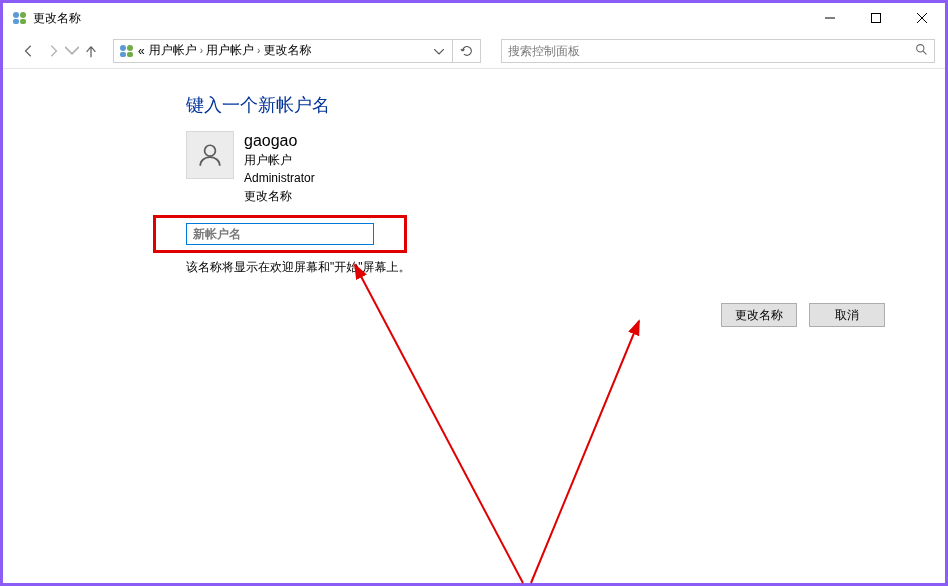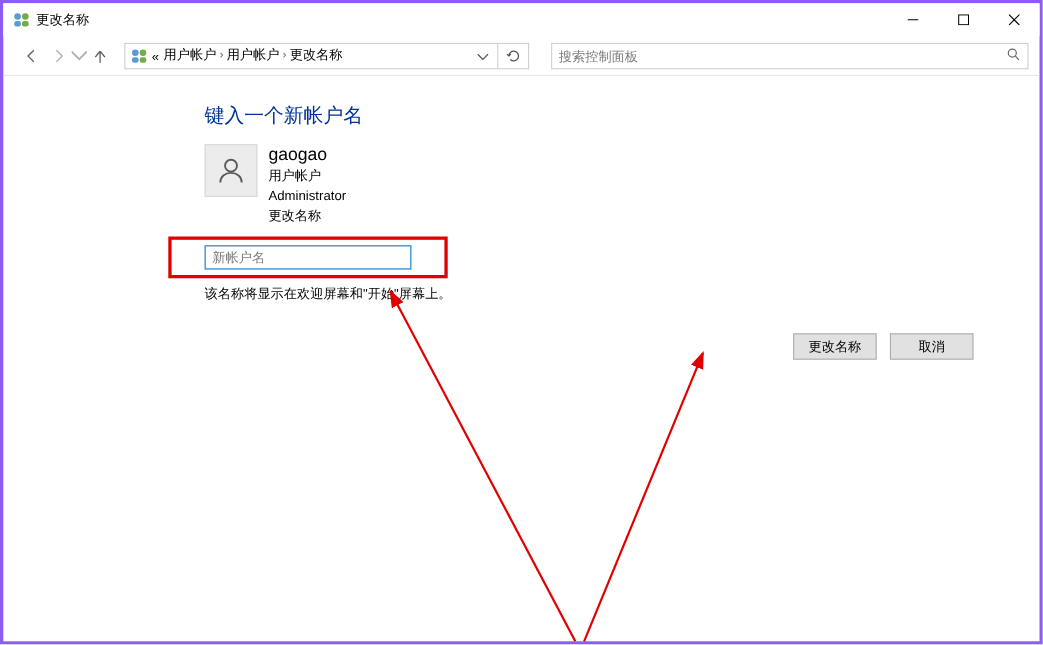--- a/index.html
+++ b/index.html
@@ -33,21 +33,21 @@
     .content{padding:24px 0 0 0;position:relative;}
     .heading{color:#003399;font-size:18px;margin-left:183px;margin-bottom:14px;}
 
     .user-block{display:flex;align-items:flex-start;margin-left:183px;margin-bottom:10px;}
     .avatar{width:48px;height:48px;background:#ececec;border:1px solid #d8d8d8;display:flex;align-items:center;justify-content:center;margin-right:10px;}
     .avatar svg{width:26px;height:26px;fill:#5b5b5b;}
     .user-meta{font-size:12px;line-height:18px;color:#000;}
     .user-meta .display-name{font-size:16px;line-height:20px;}
 
     .input-highlight{border:3px solid #e00000;width:254px;height:38px;margin-left:150px;display:flex;align-items:center;padding:4px 30px 4px 30px;}
-    .acct-input{width:224px;height:22px;border:1px solid #0078d7;outline:none;font-size:12px;padding:2px 6px;color:#be185d;}
+    .acct-input{width:224px;height:22px;border:1px solid #0078d7;outline:none;font-size:12px;padding:2px 6px;color:#be185d;font-weight:bold;}
     .acct-input::placeholder{color:#7a7a7a;}
     .hint{font-size:12px;color:#000;margin-left:183px;margin-top:6px;}
 
     .btn-row{position:absolute;top:300px;right:60px;display:flex;gap:12px;}
     .btn{min-width:76px;height:24px;border:1px solid #adadad;background:#e1e1e1;font-size:12px;padding:0 12px;display:flex;align-items:center;justify-content:center;cursor:pointer;}
 
     .arrow-anno{position:absolute;pointer-events:none;}
   </style>
 </head>
 <body>

